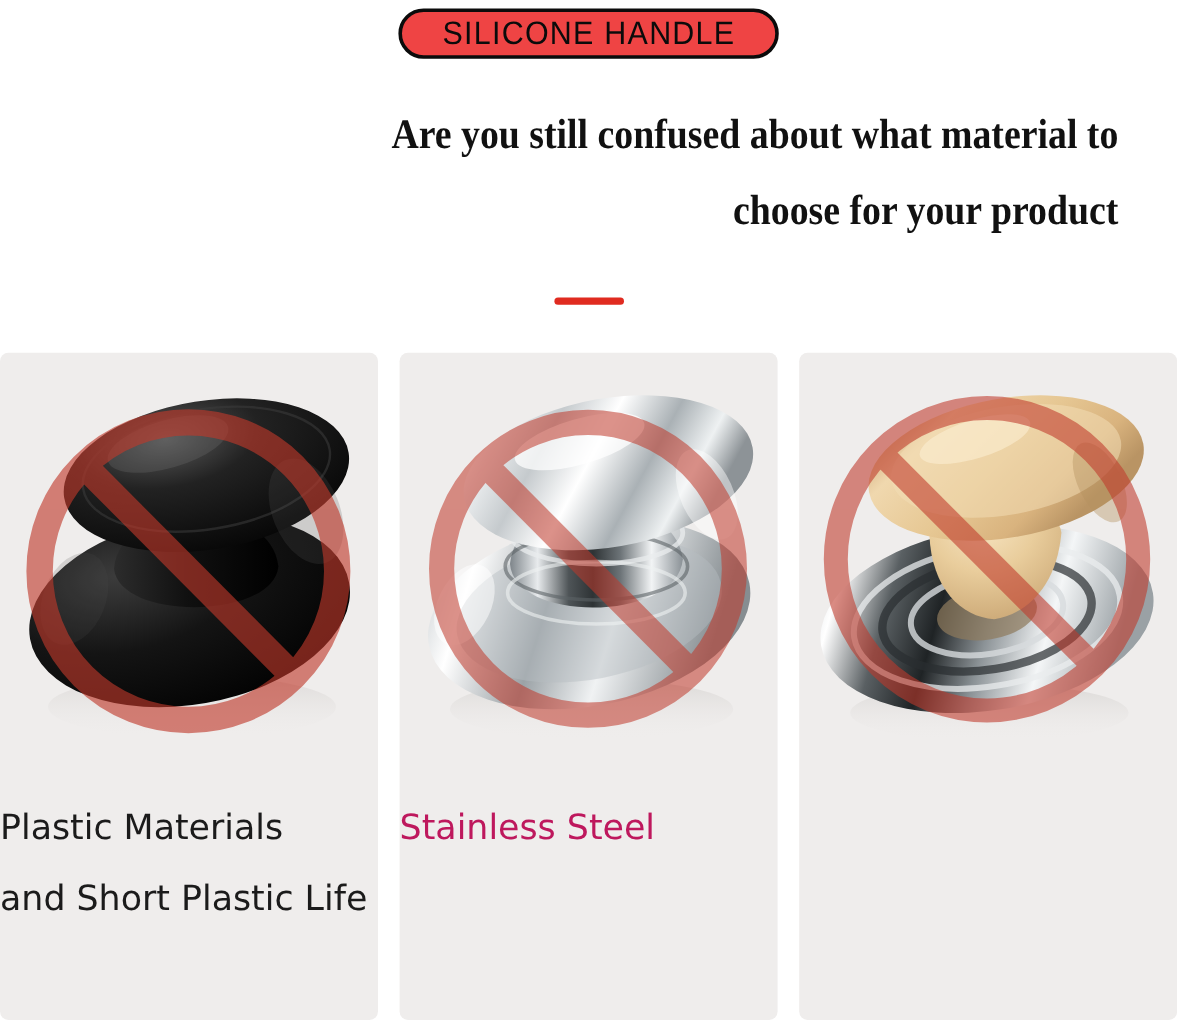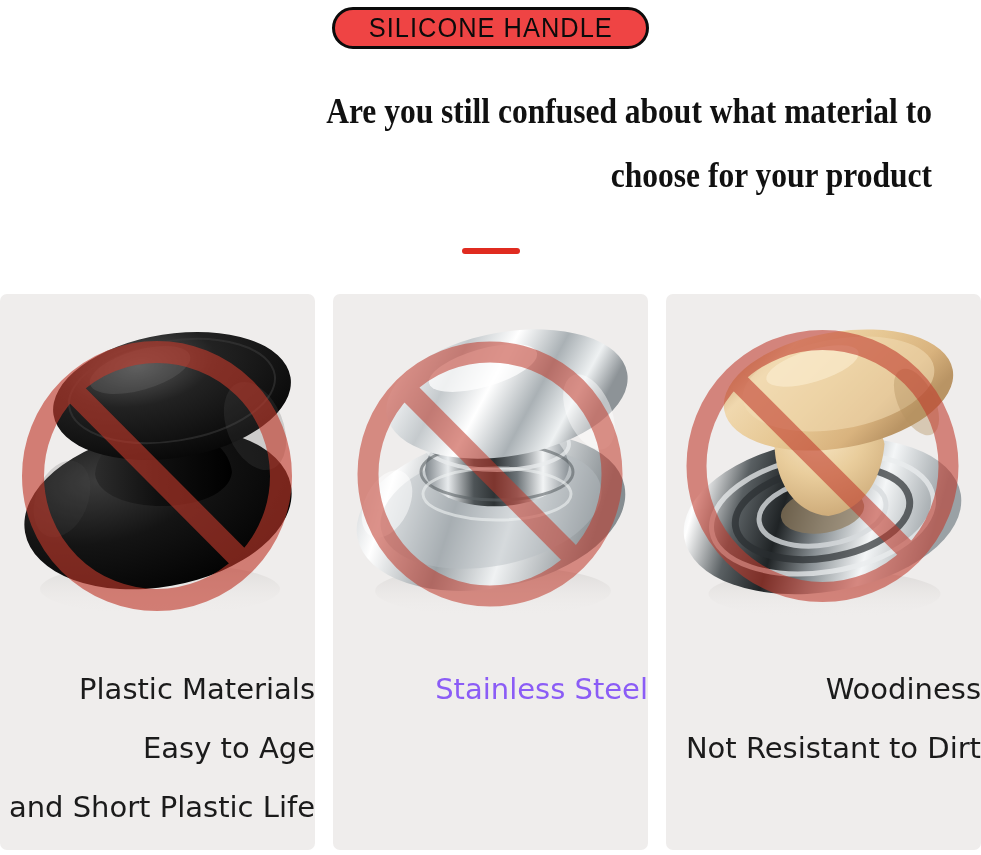--- a/index.html
+++ b/index.html
@@ -102,21 +102,21 @@
     position: relative;
     width: 100%;
     height: 360px;
     flex: 0 0 360px;
   }
   .product svg { display: block; width: 100%; height: 100%; }
 
   
   .caption {
     width: 100%;
-    text-align: right;
+    text-align: left;
     font-family: "DejaVu Sans", sans-serif;
     font-size: 29px;
     line-height: 59px;
     color: #1b1b1b;
     padding-top: 6px;
     box-sizing: border-box;
   }
   .caption .cap-line { display: block; white-space: nowrap; }
 </style>
 </head>
@@ -179,21 +179,20 @@
         <ellipse cx="62" cy="205" rx="26" ry="40" fill="#4d4d4d" opacity="0.18" transform="rotate(22 62 205)"></ellipse>
 
         <g opacity="0.62">
           <circle cx="157" cy="182" r="124" fill="none" stroke="#c0392b" stroke-width="22"></circle>
           <line x1="70" y1="94" x2="245" y2="270" stroke="#c0392b" stroke-width="22" stroke-linecap="butt"></line>
         </g>
       </svg>
     </div>
     <div class="caption" style="color: rgb(27, 27, 27);">
       <span class="cap-line">Plastic Materials</span>
-      <span class="cap-line">Easy to Age</span>
       <span class="cap-line">and Short Plastic Life</span>
     </div>
   </div>
 
   <div class="card" style="background: rgb(239, 237, 236);">
     <div class="product">
       <svg viewBox="0 0 315 360" preserveAspectRatio="xMidYMid meet" aria-hidden="true">
         <defs>
           <linearGradient id="chromeCap" x1="0" y1="0" x2="1" y2="0.4">
             <stop offset="0%" stop-color="#9aa0a4"></stop>
@@ -241,21 +240,21 @@
         <ellipse cx="150" cy="74" rx="56" ry="19" fill="#ffffff" opacity="0.72" transform="rotate(-16 150 74)"></ellipse>
         <ellipse cx="256" cy="118" rx="22" ry="40" fill="#ffffff" opacity="0.45" transform="rotate(-24 256 118)"></ellipse>
         <ellipse cx="54" cy="210" rx="22" ry="36" fill="#ffffff" opacity="0.5" transform="rotate(26 54 210)"></ellipse>
 
         <g opacity="0.55">
           <circle cx="157" cy="180" r="122" fill="none" stroke="#c0392b" stroke-width="21"></circle>
           <line x1="72" y1="94" x2="243" y2="266" stroke="#c0392b" stroke-width="21" stroke-linecap="butt"></line>
         </g>
       </svg>
     </div>
-    <div class="caption" style="color: #8b5cf6;">
+    <div class="caption" style="color: #be185d;">
       <span class="cap-line">Stainless Steel</span>
     </div>
   </div>
 
   <div class="card" style="background: rgb(239, 237, 236);">
     <div class="product">
       <svg viewBox="0 0 314 360" preserveAspectRatio="xMidYMid meet" aria-hidden="true">
         <defs>
           <linearGradient id="woodCap" x1="0.1" y1="0" x2="0.95" y2="0.6">
             <stop offset="0%" stop-color="#c9a274"></stop>
@@ -298,19 +297,15 @@
         <ellipse cx="172" cy="90" rx="97" ry="45" fill="#f2dcb5" opacity="0.55" transform="rotate(-10 172 90)"></ellipse>
         <ellipse cx="146" cy="72" rx="48" ry="16" fill="#fbeed2" opacity="0.6" transform="rotate(-17 146 72)"></ellipse>
         <ellipse cx="250" cy="108" rx="18" ry="36" fill="#b4905f" opacity="0.4" transform="rotate(-26 250 108)"></ellipse>
 
         <g opacity="0.58">
           <circle cx="156" cy="172" r="126" fill="none" stroke="#c0392b" stroke-width="20"></circle>
           <line x1="68" y1="84" x2="244" y2="260" stroke="#c0392b" stroke-width="20" stroke-linecap="butt"></line>
         </g>
       </svg>
     </div>
-    <div class="caption" style="color: rgb(27, 27, 27);">
-      <span class="cap-line">Woodiness</span>
-      <span class="cap-line">Not Resistant to Dirt</span>
-    </div>
   </div>
 
 </div>
 
 </body></html>

